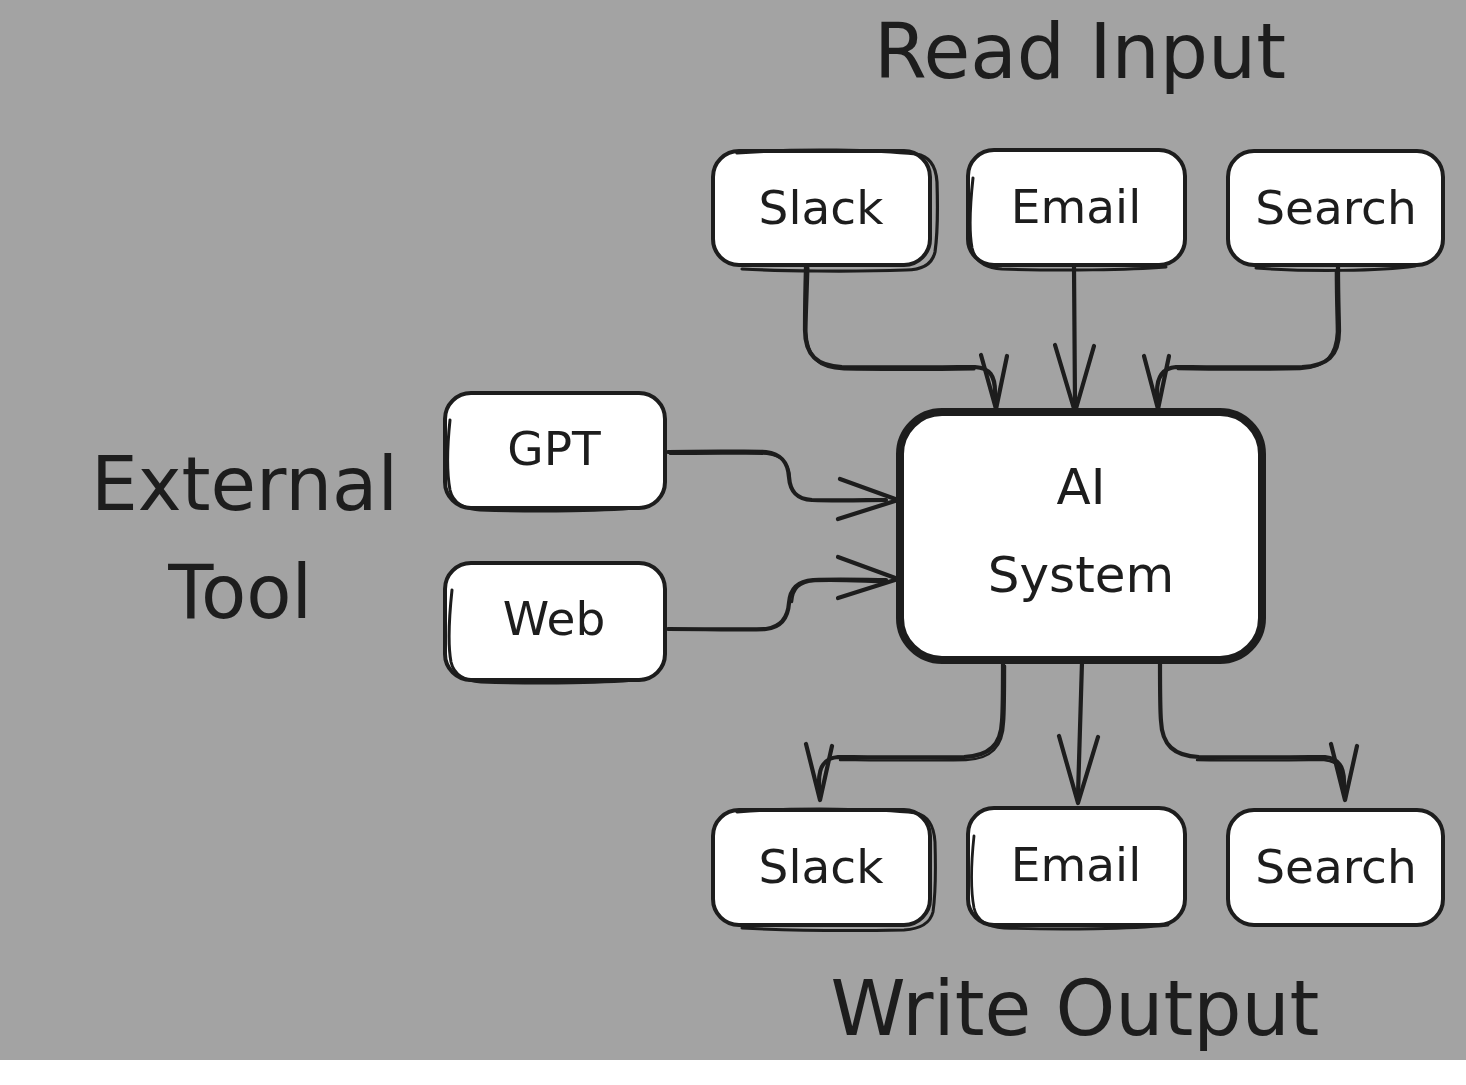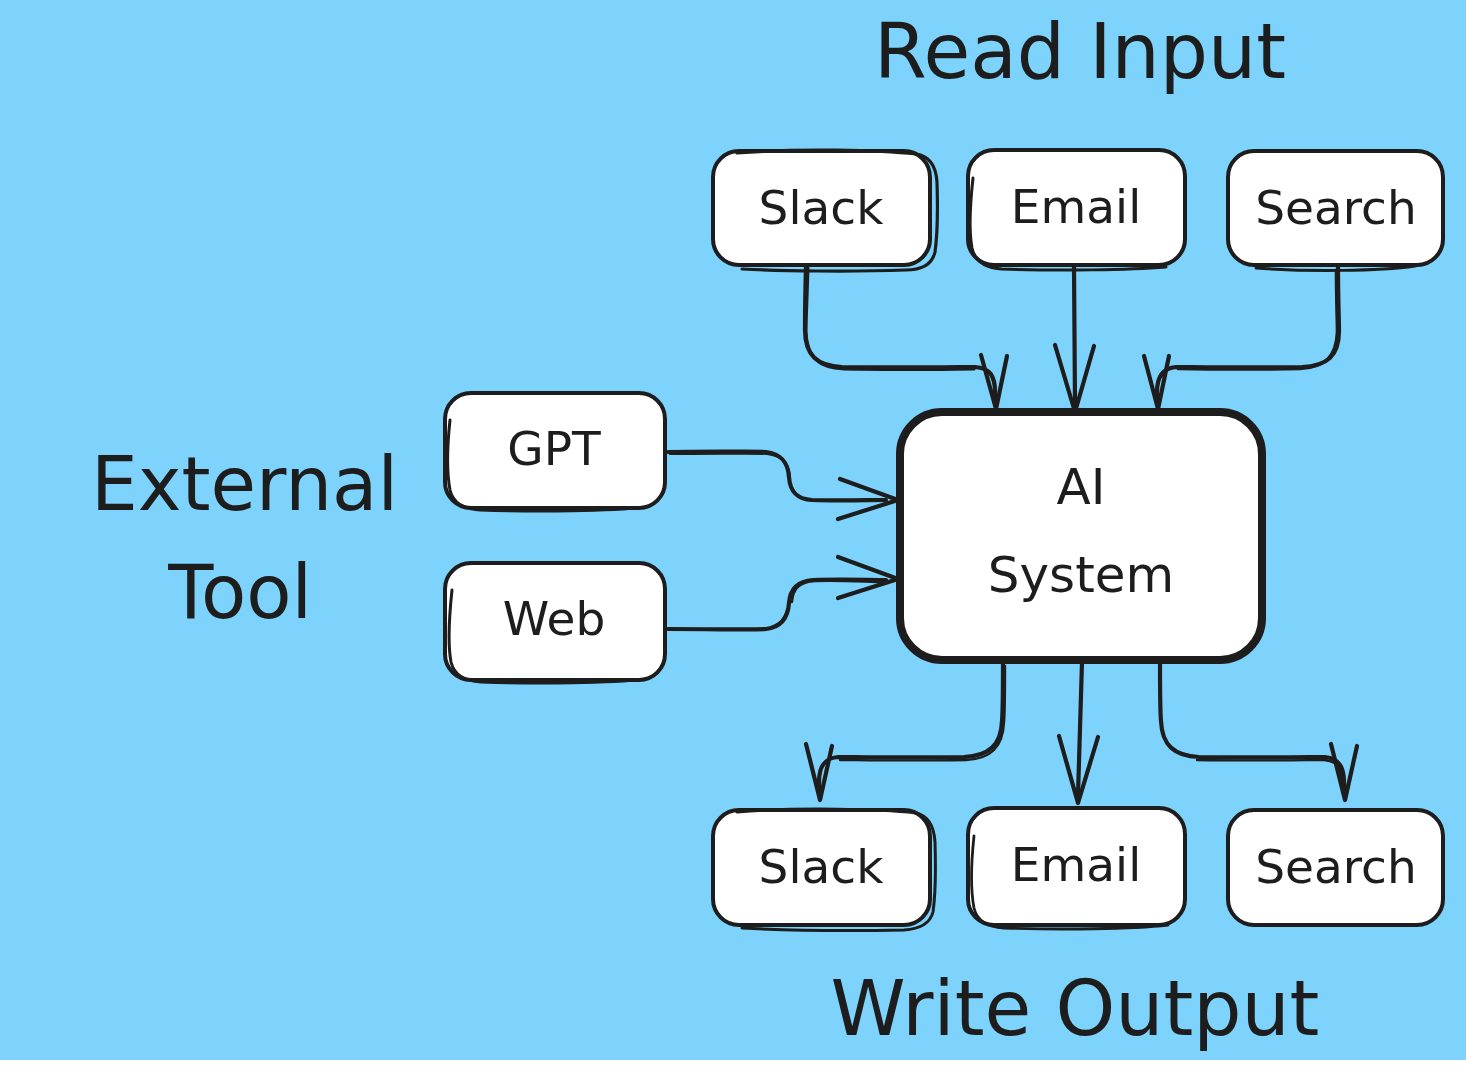--- a/index.html
+++ b/index.html
@@ -11,21 +11,21 @@
   body {
     width: 1466px;
     height: 1085px;
     overflow: hidden;
     font-family: "DejaVu Sans", sans-serif;
   }
   #diagram-root {
     position: relative;
     width: 1466px;
     height: 1060px;
-    background: #7dd3fc;
+    background: #a3a3a3;
   }
   svg.canvas {
     position: absolute;
     top: 0;
     left: 0;
     width: 1466px;
     height: 1085px;
     display: block;
   }
   .node-shape {

